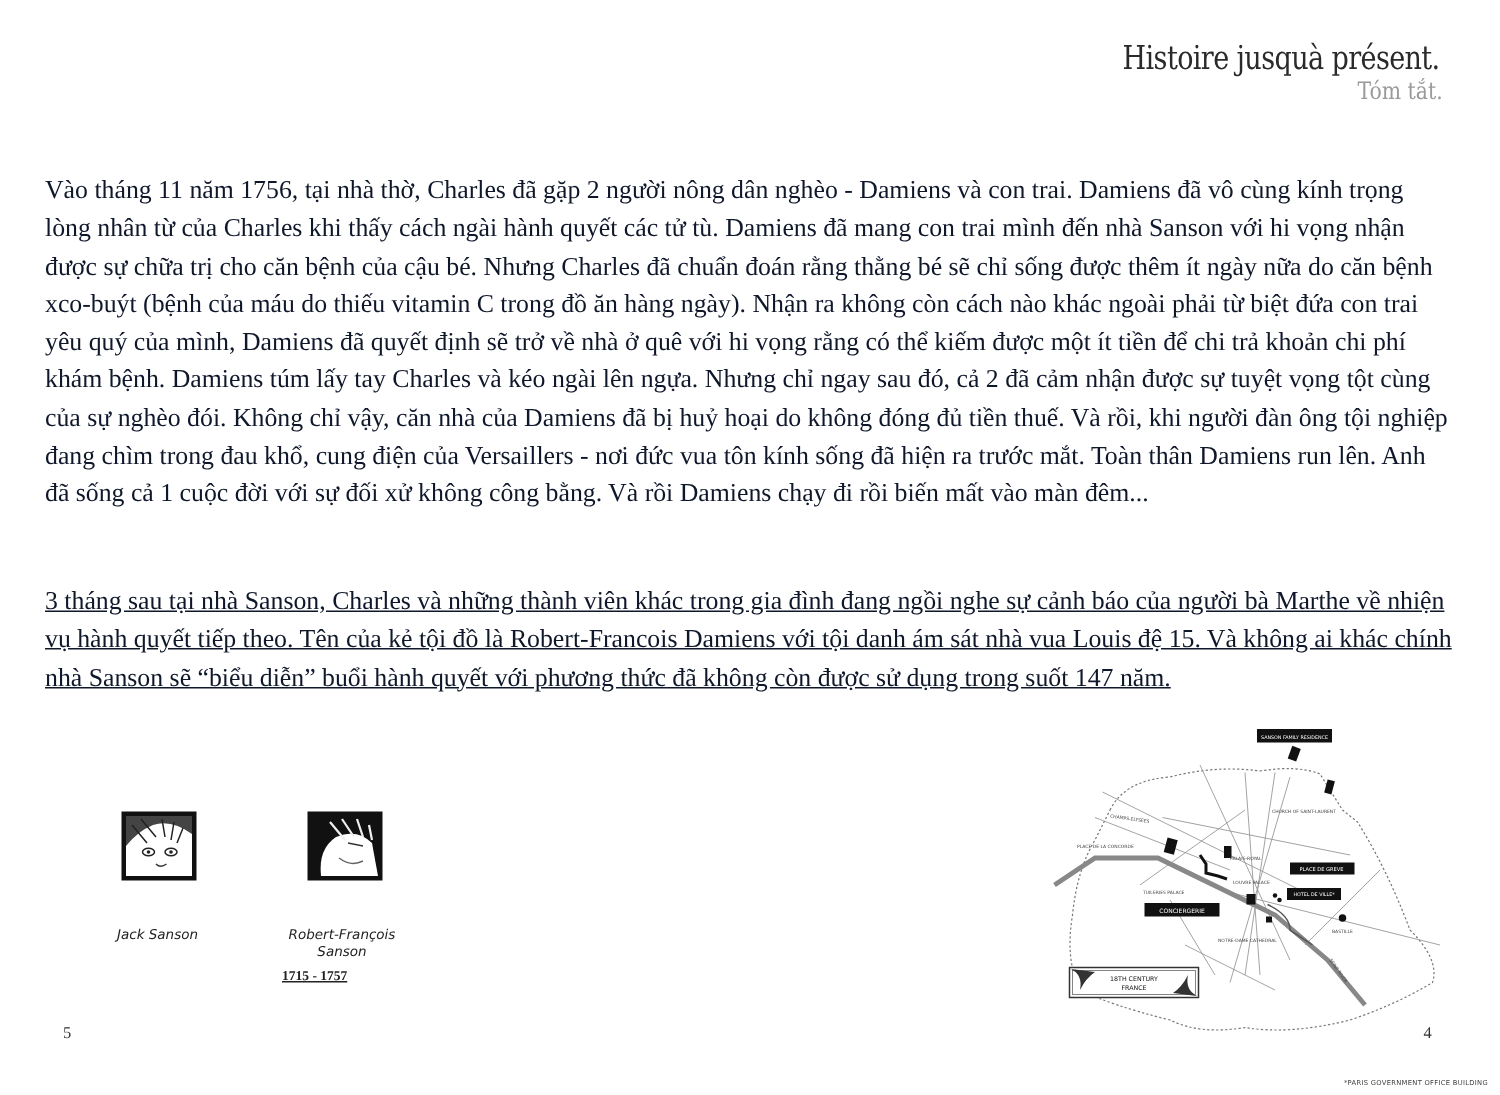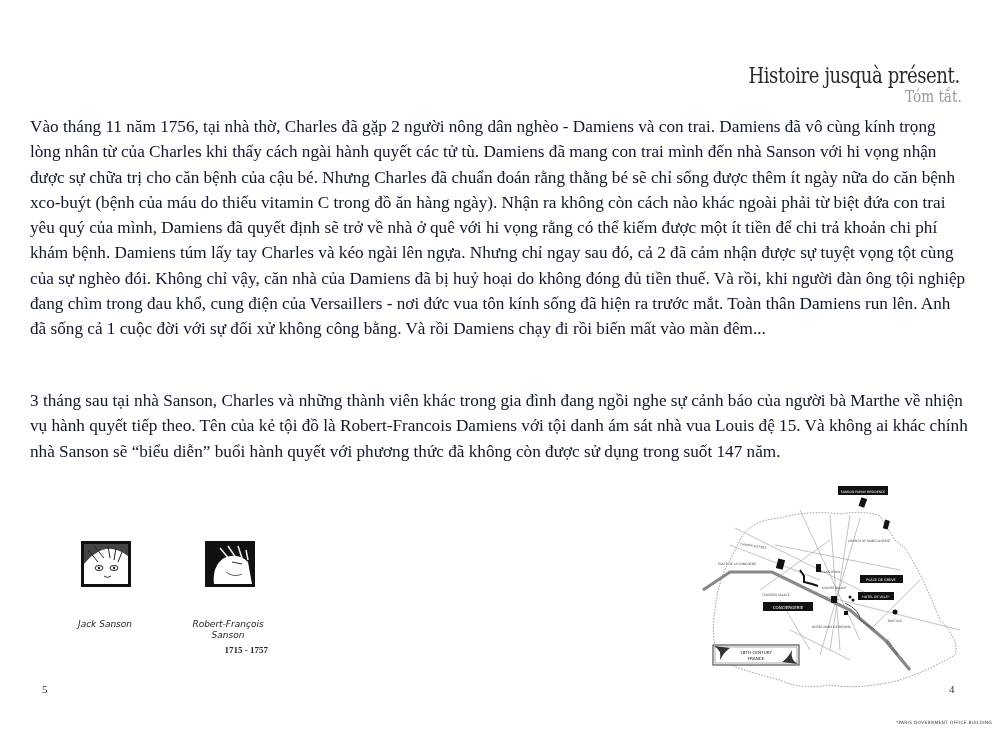--- a/index.html
+++ b/index.html
@@ -1,25 +1,25 @@
 <!DOCTYPE html>
 <html><head>
 <meta charset="utf-8">
 <style>
   html, body { margin:0; padding:0; }
   body { width:1000px; height:730px; background:#ffffff; position:relative; overflow:hidden; color:#1e1e1e; }
-  .title-block { position:absolute; right:40px; top:28px; text-align:right;margin-top:36px; }
+  .title-block { position:absolute; right:40px; top:28px; text-align:right; }
   .title-main { font-family:"DejaVu Serif", serif; font-size:22px; letter-spacing:-0.5px; color:#2a2a2a; line-height:24px; transform:scaleX(0.82); transform-origin:right; }
   .title-sub { font-family:"DejaVu Serif", serif; font-size:16px; color:#9a9a9a; margin-right:-2px; line-height:18px; transform:scaleX(0.85); transform-origin:right; }
   .para { position:absolute; left:30px; width:940px; font-family:"Liberation Serif", serif; font-size:17.2px; line-height:25.3px; color:#0f172a; }
   #p1 { top:114px; }
-  #p2 { top:388px; }
+  #p2 { top:388px;text-decoration:underline; }
   .portrait { position:absolute; width:44px; height:40px; border:3px solid #111; background:#fff; overflow:hidden; }
   .cap { position:absolute; font-family:"DejaVu Sans", sans-serif; font-style:italic; font-size:9px; color:#222; text-align:center; }
-  .years { position:absolute; font-family:"Liberation Serif", serif; font-weight:bold; font-size:9px; color:#222; text-align:right; }
+  .years { position:absolute; font-family:"Liberation Serif", serif; font-weight:bold; font-size:9px; color:#222; text-align:left;text-decoration:underline; }
   .pagenum { position:absolute; font-family:"Liberation Serif", serif; font-size:11px; color:#333; }
   .map { position:absolute; left:700px; top:480px; width:290px; height:220px; }
   .footnote { position:absolute; right:8px; top:720px; font-family:"DejaVu Sans", sans-serif; font-size:4.5px; letter-spacing:0.2px; color:#444; text-transform:uppercase; }
 </style>
 </head>
 <body>
 
 <div class="title-block">
   <div class="title-main">Histoire jusquà présent.</div>
   <div class="title-sub">Tóm tắt.</div>

